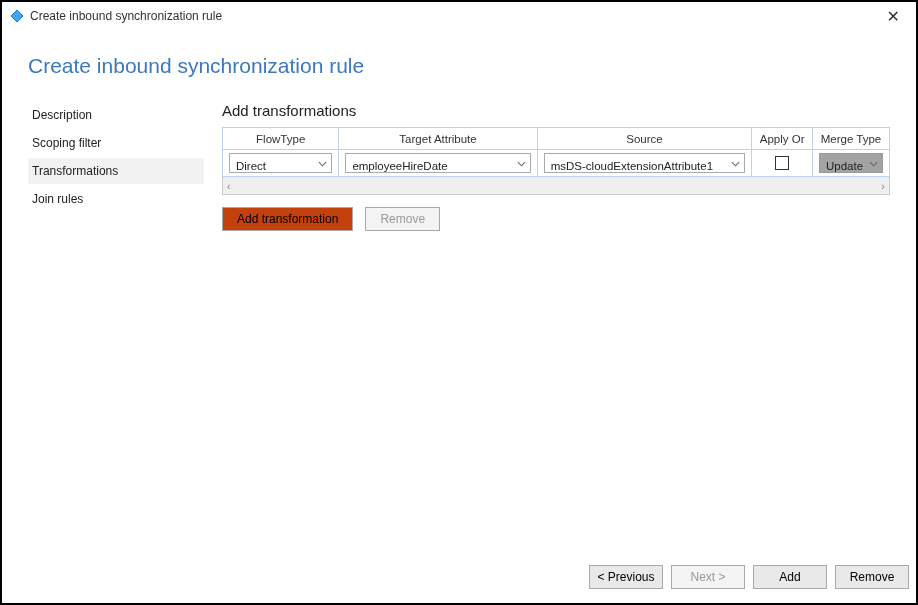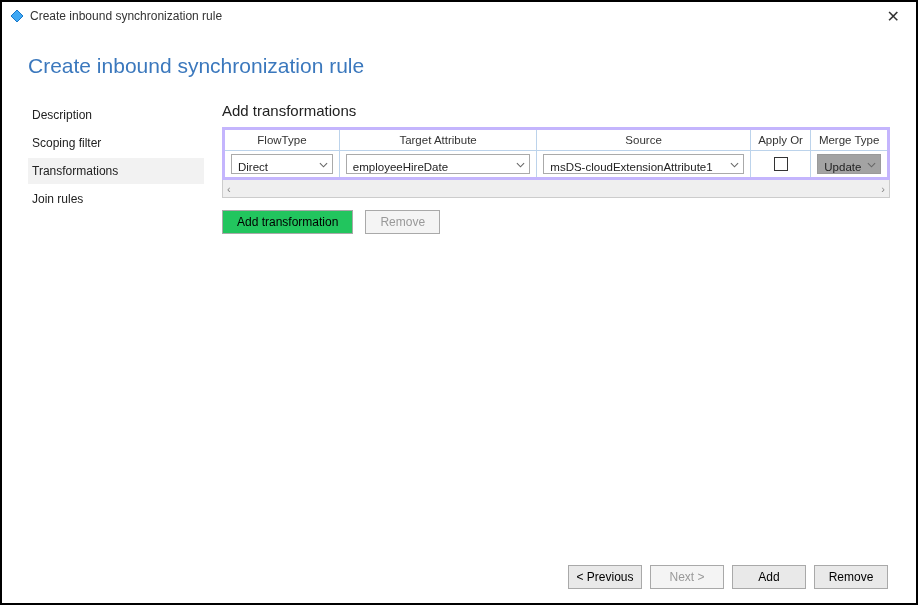--- a/index.html
+++ b/index.html
@@ -13,38 +13,38 @@
 
     .body-wrap { display: flex; padding: 0 26px; }
 
     .sidebar { width: 176px; flex-shrink: 0; }
     .sidebar-item { font-size: 12px; color: #222; padding: 6px 4px; cursor: pointer; margin-bottom: 2px; }
     .sidebar-item.active { background: #f2f2f2; }
 
     .main { flex: 1; min-width: 0; margin-left: 18px; }
     .section-title { font-size: 15px; color: #222; margin-bottom: 8px; font-weight: 400; }
 
-    .table { width: 100%; border: 3px solid #c4b5fd; border-collapse: collapse; }
+    .table { width: 100%; border: 1px solid #c4b5fd; border-collapse: collapse; }
     .table th, .table td { border: 1px solid #bcd3eb; font-size: 11.5px; padding: 3px 6px; text-align: center; vertical-align: middle; }
     .table thead th { background: #fff; font-weight: 400; color: #333; text-align: center; height: 22px; }
 
     .combo { position: relative; width: 100%; height: 20px; border: 1px solid #aaa; background: #fff; display: flex; align-items: flex-end; padding: 0 18px 0 6px; font-size: 11.5px; color: #222; cursor: pointer; }
     .combo.selected { background: #a3a3a3; border-color: #9a9a9a; }
     .combo .chevron { position: absolute; right: 4px; top: 50%; transform: translateY(-50%); }
 
     .checkbox { width: 14px; height: 14px; border: 1px solid #333; background: #fff; margin: 0 auto; cursor: pointer; display: block; }
 
     .hscroll { height: 18px; background: #efefef; border: 1px solid #ccc; border-top: none; position: relative; display: flex; align-items: center; justify-content: space-between; padding: 0 4px; color: #888; font-size: 11px; }
 
     .action-buttons { margin-top: 12px; display: flex; gap: 12px; }
     .btn { height: 24px; font-size: 12px; border: 1px solid #a9a9a9; background: #e9e9e9; padding: 0 14px; cursor: pointer; }
-    .btn.plain { background: #22c55e; }
+    .btn.plain { background: #c2410c; }
     .btn:disabled { color: #999; cursor: default; background: #f4f4f4; }
 
-    .footer { position: absolute; bottom: 14px; right: 28px; display: flex; gap: 8px; }
+    .footer { position: absolute; bottom: 14px; right: 7px; display: flex; gap: 8px; }
     .footer .btn { width: 74px; height: 24px; padding: 0; text-align: center; }
 
     svg.chev { width: 9px; height: 6px; }
   </style>
 </head>
 <body>
 
 <div class="titlebar">
   <span class="app-icon">
     <svg width="14" height="14" viewBox="0 0 14 14">

